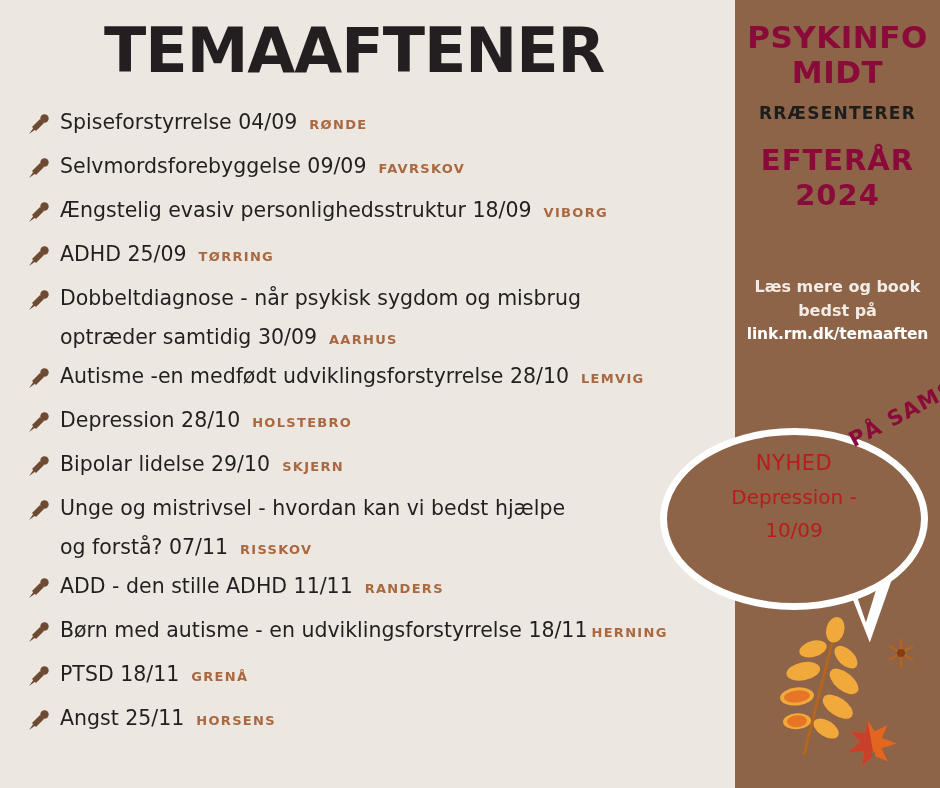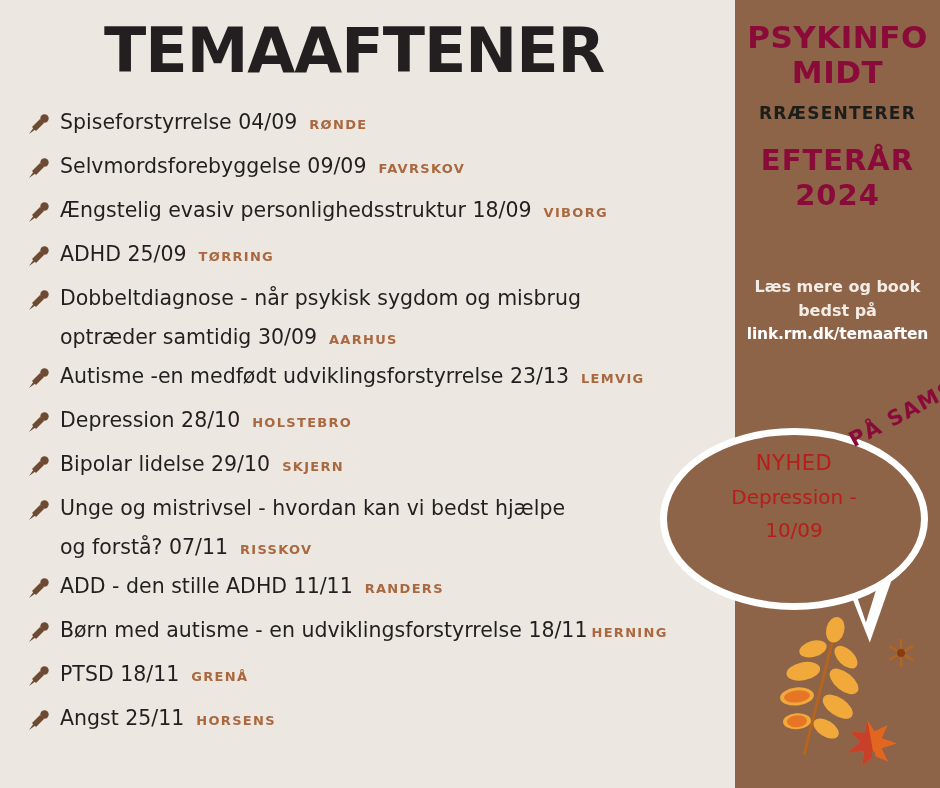--- a/index.html
+++ b/index.html
@@ -307,21 +307,21 @@
       <span class="pin">
         <svg width="26" height="26" viewBox="0 0 26 26">
             <g fill="#6f4a32">
               <path d="M6 16 L14 8 L18 12 L10 20 Z"></path>
               <path d="M3 23 L10 18 L8 16 Z"></path>
               <circle cx="18.5" cy="7.5" r="4.2"></circle>
             </g>
           </svg>
       </span>
       <span class="row-body">
-        <span class="row-text">Autisme -en medfødt udviklingsforstyrrelse 23/13</span><span class="row-city">LEMVIG</span>
+        <span class="row-text">Autisme -en medfødt udviklingsforstyrrelse 28/10</span><span class="row-city">LEMVIG</span>
       </span>
     </div>
 
     <div class="row">
       <span class="pin">
         <svg width="26" height="26" viewBox="0 0 26 26">
             <g fill="#6f4a32">
               <path d="M6 16 L14 8 L18 12 L10 20 Z"></path>
               <path d="M3 23 L10 18 L8 16 Z"></path>
               <circle cx="18.5" cy="7.5" r="4.2"></circle>

